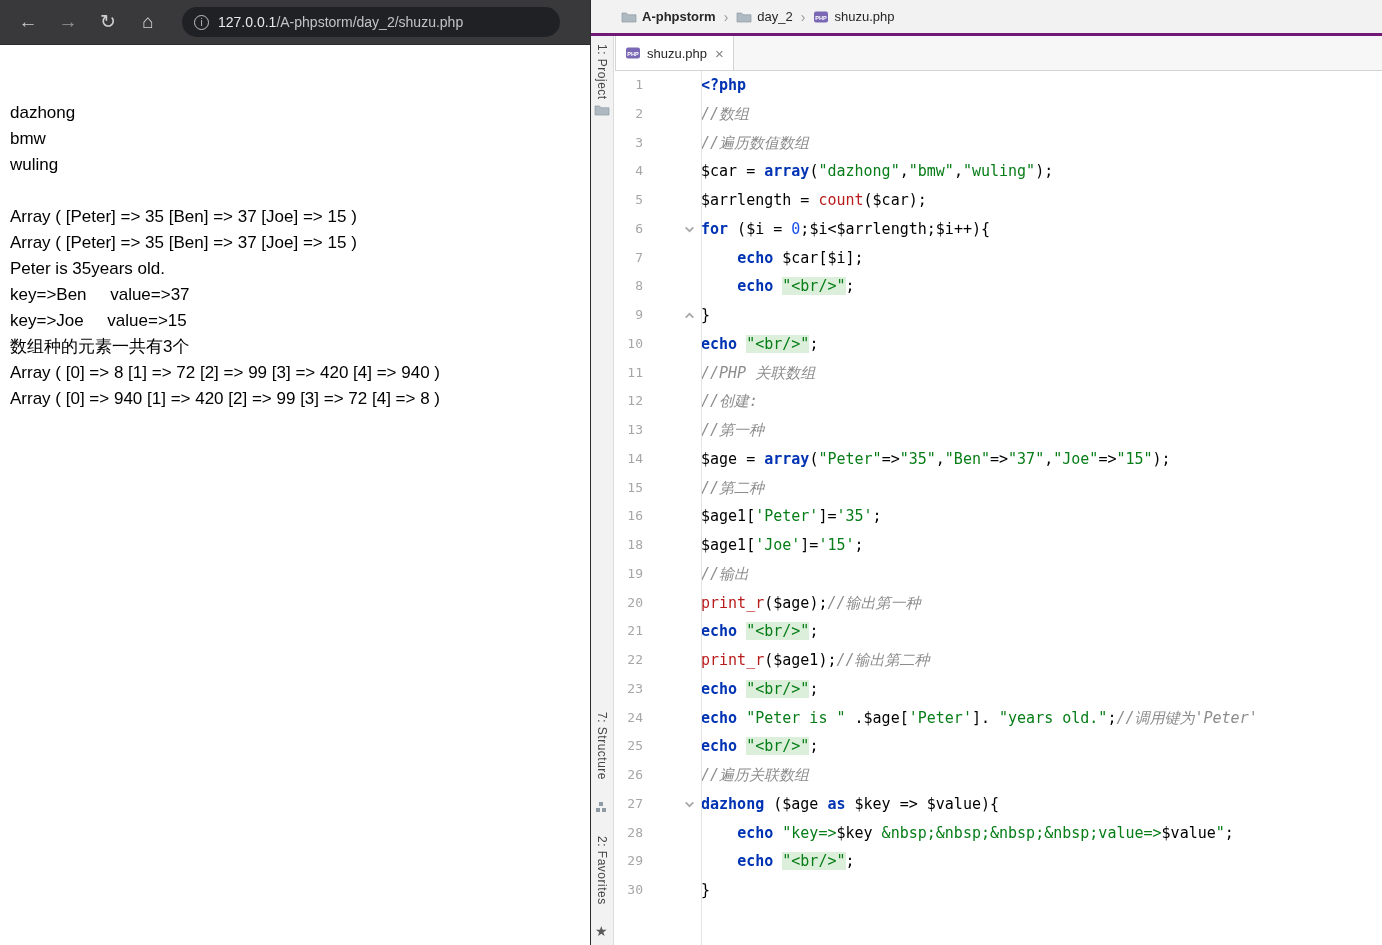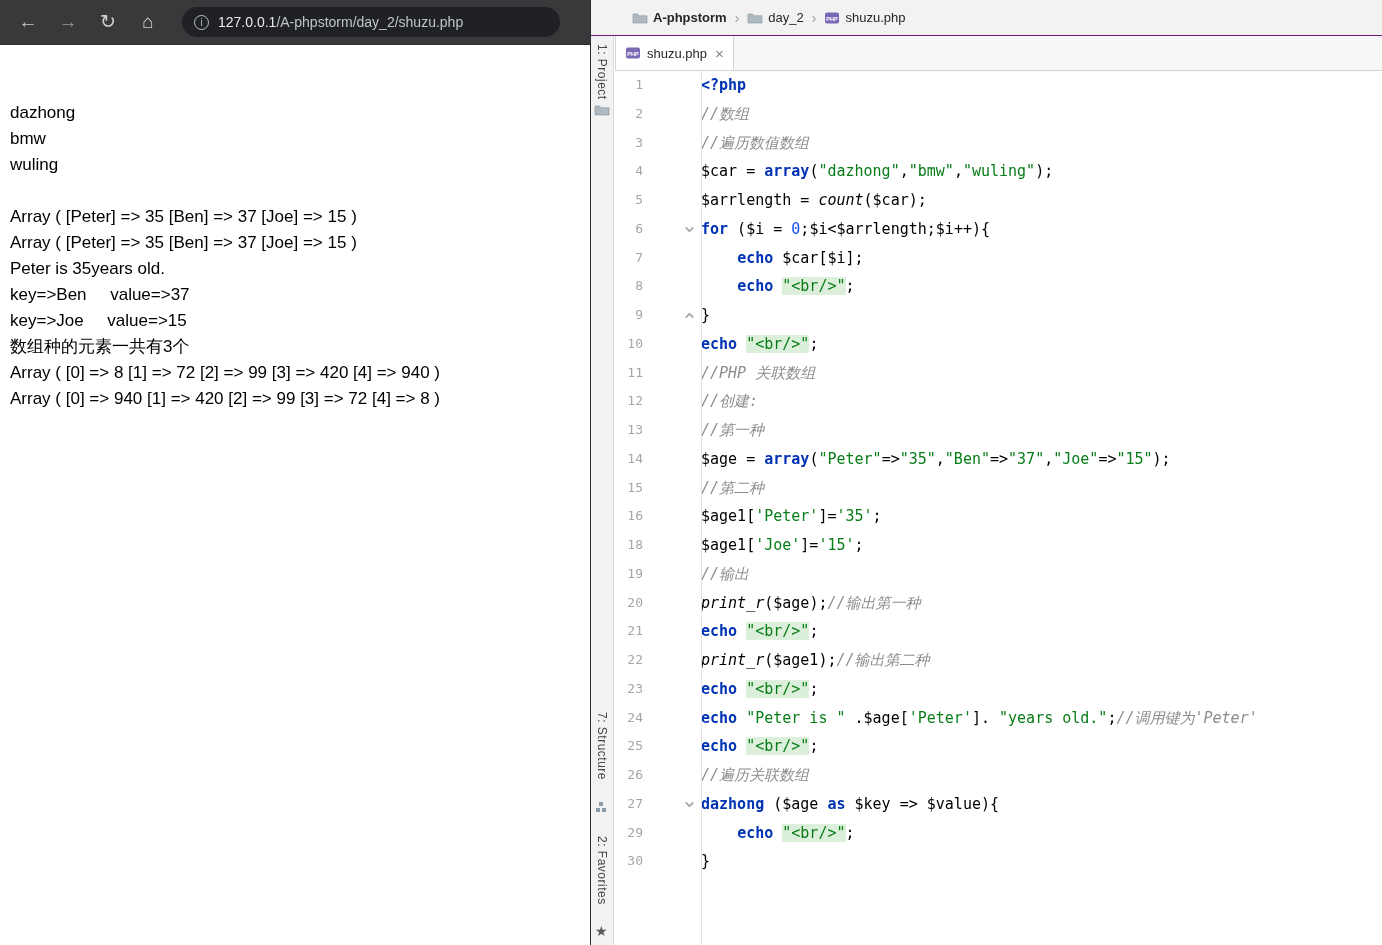--- a/index.html
+++ b/index.html
@@ -21,21 +21,21 @@
   .url-domain { color:#E8EAED; }
   .url-path { color:#C0C4C9; }
   .browser-page { position:absolute; top:45px; left:0; right:0; bottom:0; background:#ffffff;
     padding:55px 14px 0 10px; overflow:hidden; color:#000; font-size:17px; }
   .pline { min-height:26px; line-height:26px; white-space:pre-wrap; }
 
   
   .ide { position:absolute; left:590px; top:0; width:792px; height:945px; background:#ffffff; overflow:hidden;
     border-left:1px solid #2c2c2e; }
   .breadcrumb-bar { position:absolute; left:0; top:0; width:100%; height:36px; background:#F2F2F2;
-    border-bottom:1px solid #701a75; display:flex; align-items:center; padding-left:41px; font-size:13px; color:#262626; }
+    border-bottom:3px solid #701a75; display:flex; align-items:center; padding-left:30px; font-size:13px; color:#262626; }
   .crumb { display:flex; align-items:center; cursor:default; }
   .crumb.bold { font-weight:bold; }
   .crumb-icon { width:16px; height:16px; margin-right:5px; display:inline-flex; }
   .crumb-sep { color:#9a9a9a; margin:0 8px; font-size:14px; }
 
   .tool-stripe { position:absolute; left:0; top:36px; bottom:0; width:23px; background:#F2F2F2;
     border-right:1px solid #DBDBDB; }
   .stripe-lbl { position:absolute; left:4px; writing-mode:vertical-lr; font-size:12px; color:#454545;
     letter-spacing:.5px; cursor:default; }
   .stripe-icon { position:absolute; left:3px; width:16px; height:16px; }
@@ -55,21 +55,21 @@
   .code-row { display:flex; height:28.75px; }
   .ln { width:28px; text-align:right; color:#A6A6A6; font-size:13px; line-height:28.75px; flex:none; cursor:default; }
   .foldc { width:58px; flex:none; position:relative; }
   .foldc svg { position:absolute; right:6px; top:9px; }
   .codetext { white-space:pre; line-height:28.75px; color:#000; }
   .tk-kw  { color:#0033B3; font-weight:bold;text-align:right; }
   .tk-str { color:#067D17; }
   .tk-strhl { color:#067D17; background:#DCEFDA; }
   .tk-cmt { color:#8C8C8C; font-style:italic; }
   .tk-num { color:#1750EB; }
-  .tk-fn  { font-style:italic; color:#000000; }
+  .tk-fn  { color:#b91c1c; }
   .tk-var { color:#000; }
   .tk-pln { color:#000; }
 </style>
 </head>
 <body>
 
 <div class="screen">
 
   <div class="browser">
     <div class="browser-toolbar">
@@ -299,20 +299,25 @@
           <div class="code-row">
             <span class="ln">27</span>
             <span class="foldc">
               <svg width="11" height="11" viewBox="0 0 10 10">
                 <path d="M1.5 3 L5 6.5 L8.5 3" fill="none" stroke="#A8A8A8" stroke-width="1.6"></path>
               </svg>
             </span>
             <span class="codetext"><span class="tk-kw">dazhong</span><span class="tk-pln"> (</span><span class="tk-var">$age</span><span class="tk-pln"> </span><span class="tk-kw">as</span><span class="tk-pln"> </span><span class="tk-var">$key</span><span class="tk-pln"> =&gt; </span><span class="tk-var">$value</span><span class="tk-pln">){</span></span>
           </div>
           <div class="code-row">
+            <span class="ln">28</span>
+            <span class="foldc"></span>
+            <span class="codetext"><span class="tk-pln">    </span><span class="tk-kw">echo</span><span class="tk-pln"> </span><span class="tk-str">"key=&gt;</span><span class="tk-var">$key</span><span class="tk-str"> &amp;nbsp;&amp;nbsp;&amp;nbsp;&amp;nbsp;value=&gt;</span><span class="tk-var">$value</span><span class="tk-str">"</span><span class="tk-pln">;</span></span>
+          </div>
+          <div class="code-row">
             <span class="ln">29</span>
             <span class="foldc"></span>
             <span class="codetext"><span class="tk-pln">    </span><span class="tk-kw">echo</span><span class="tk-pln"> </span><span class="tk-strhl">"&lt;br/&gt;"</span><span class="tk-pln">;</span></span>
           </div>
           <div class="code-row">
             <span class="ln">30</span>
             <span class="foldc"></span>
             <span class="codetext"><span class="tk-pln">}</span></span>
           </div>
         </div>

